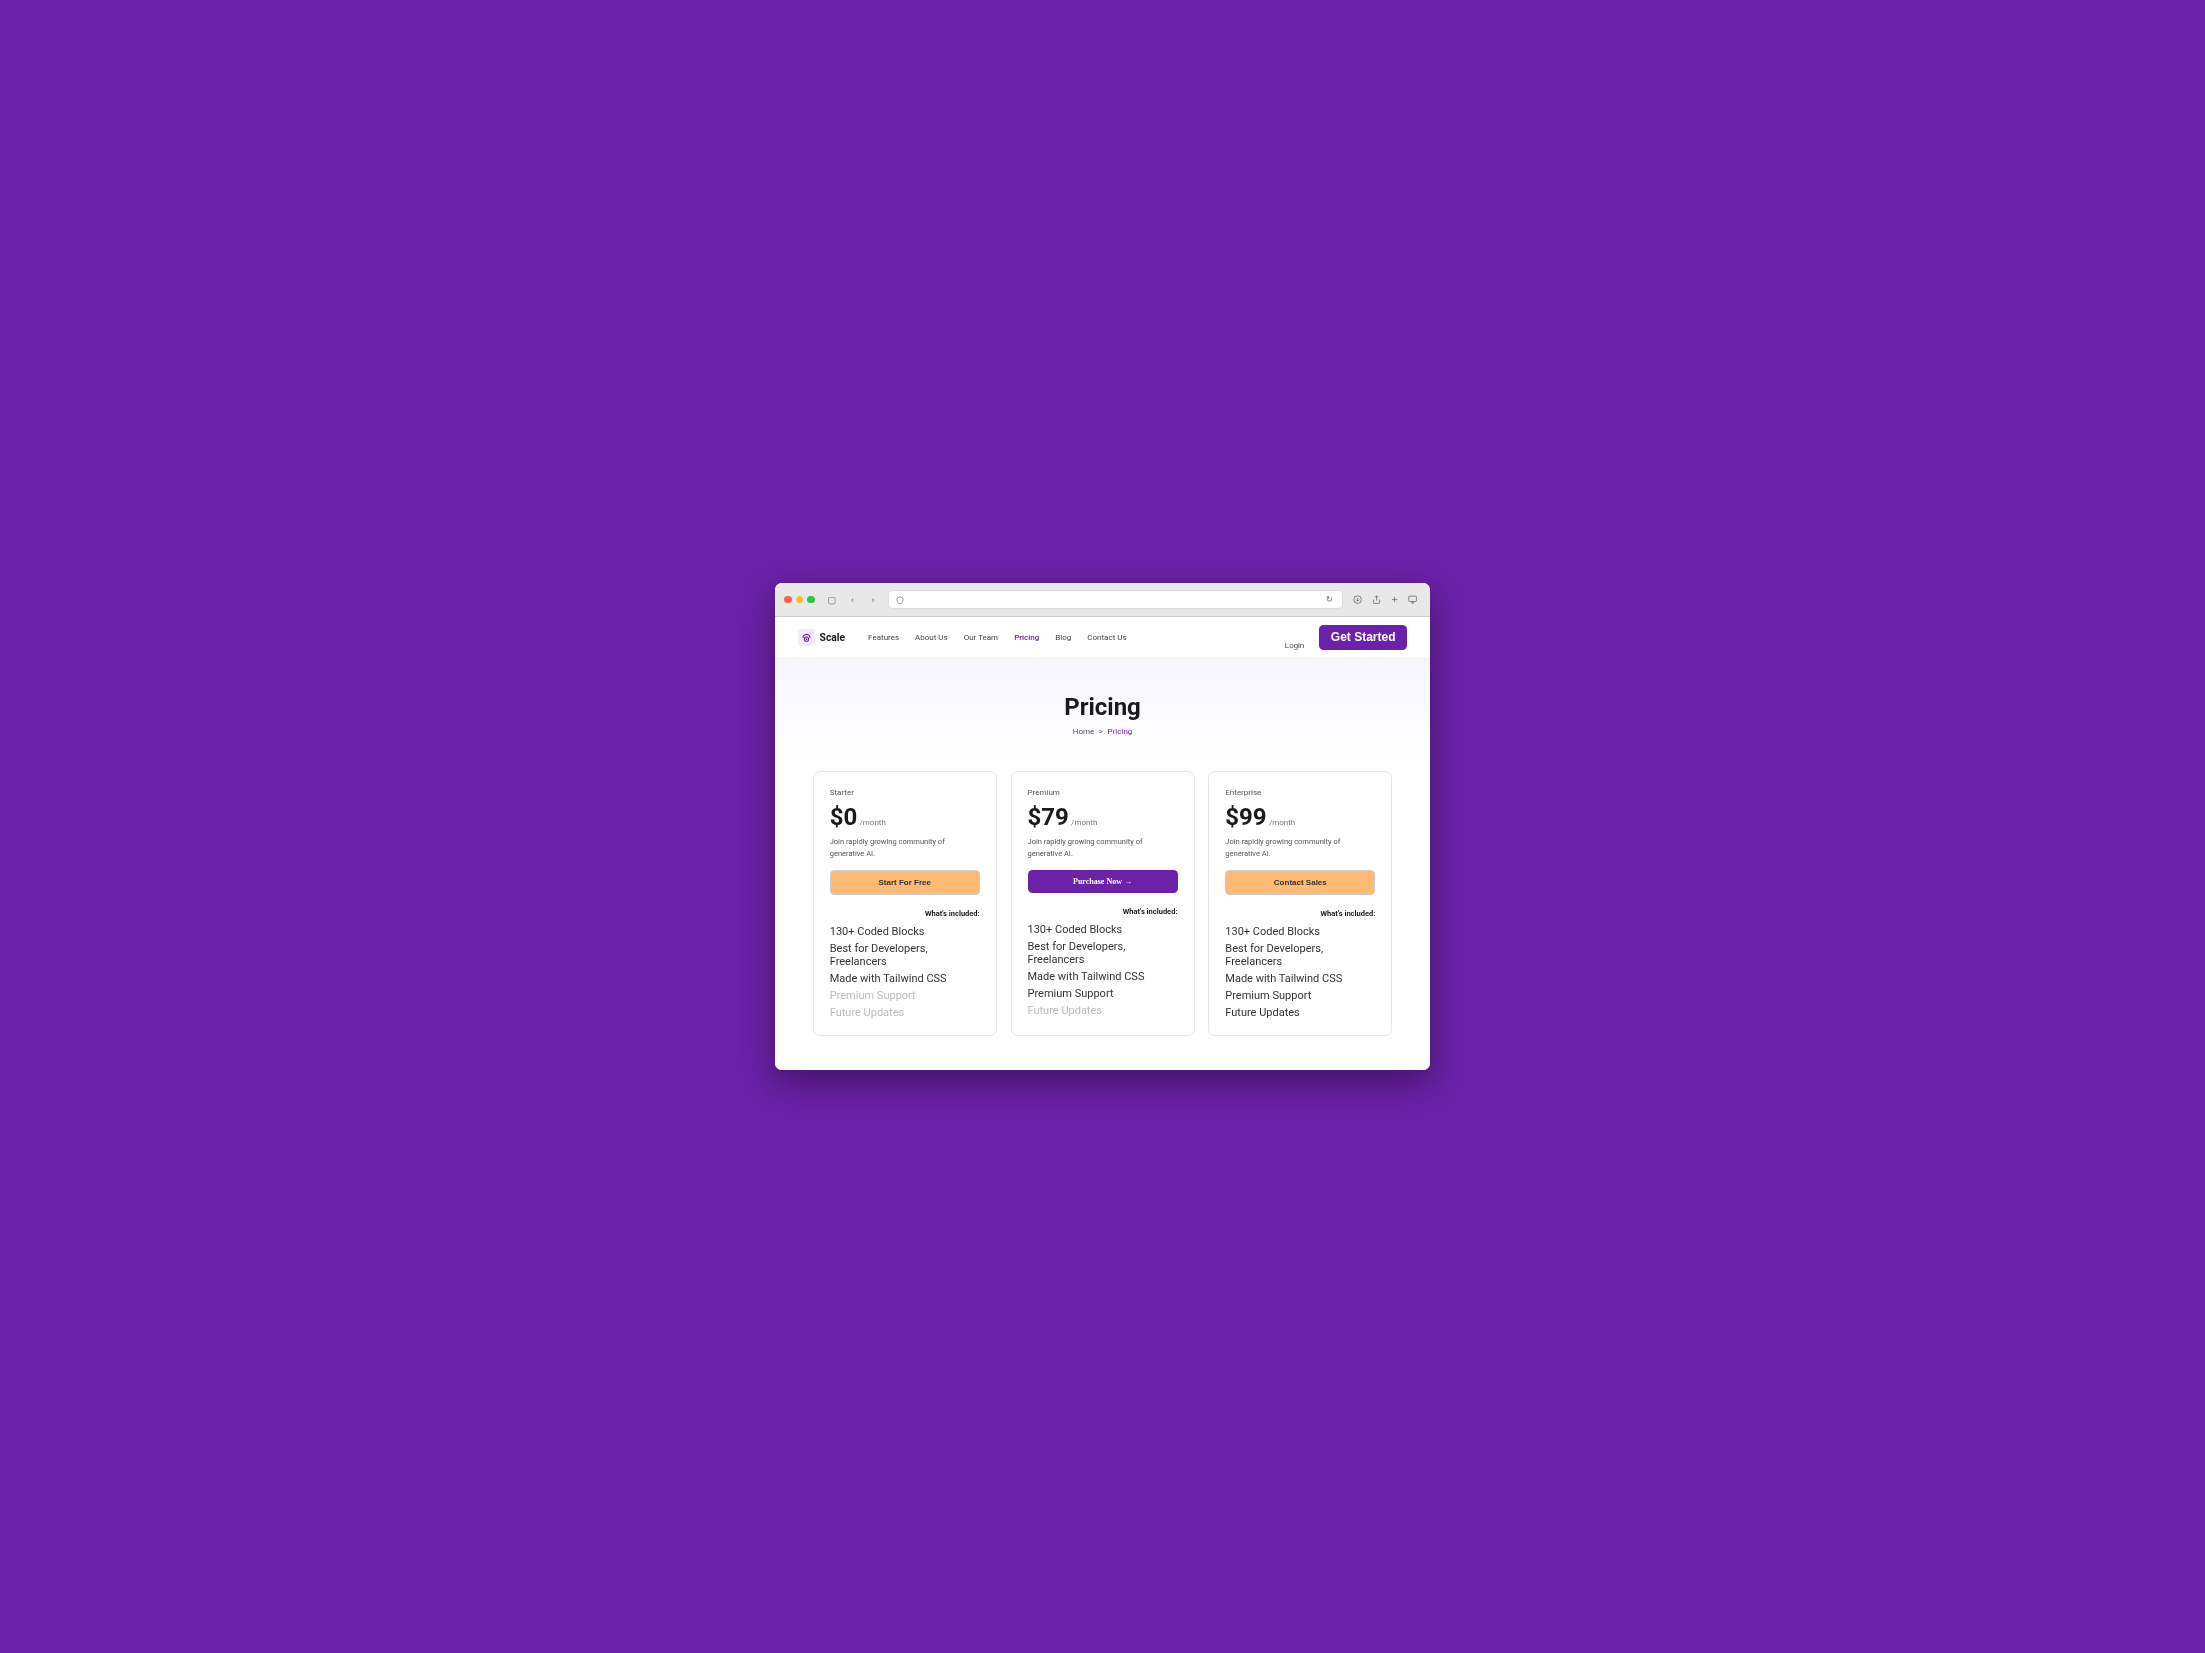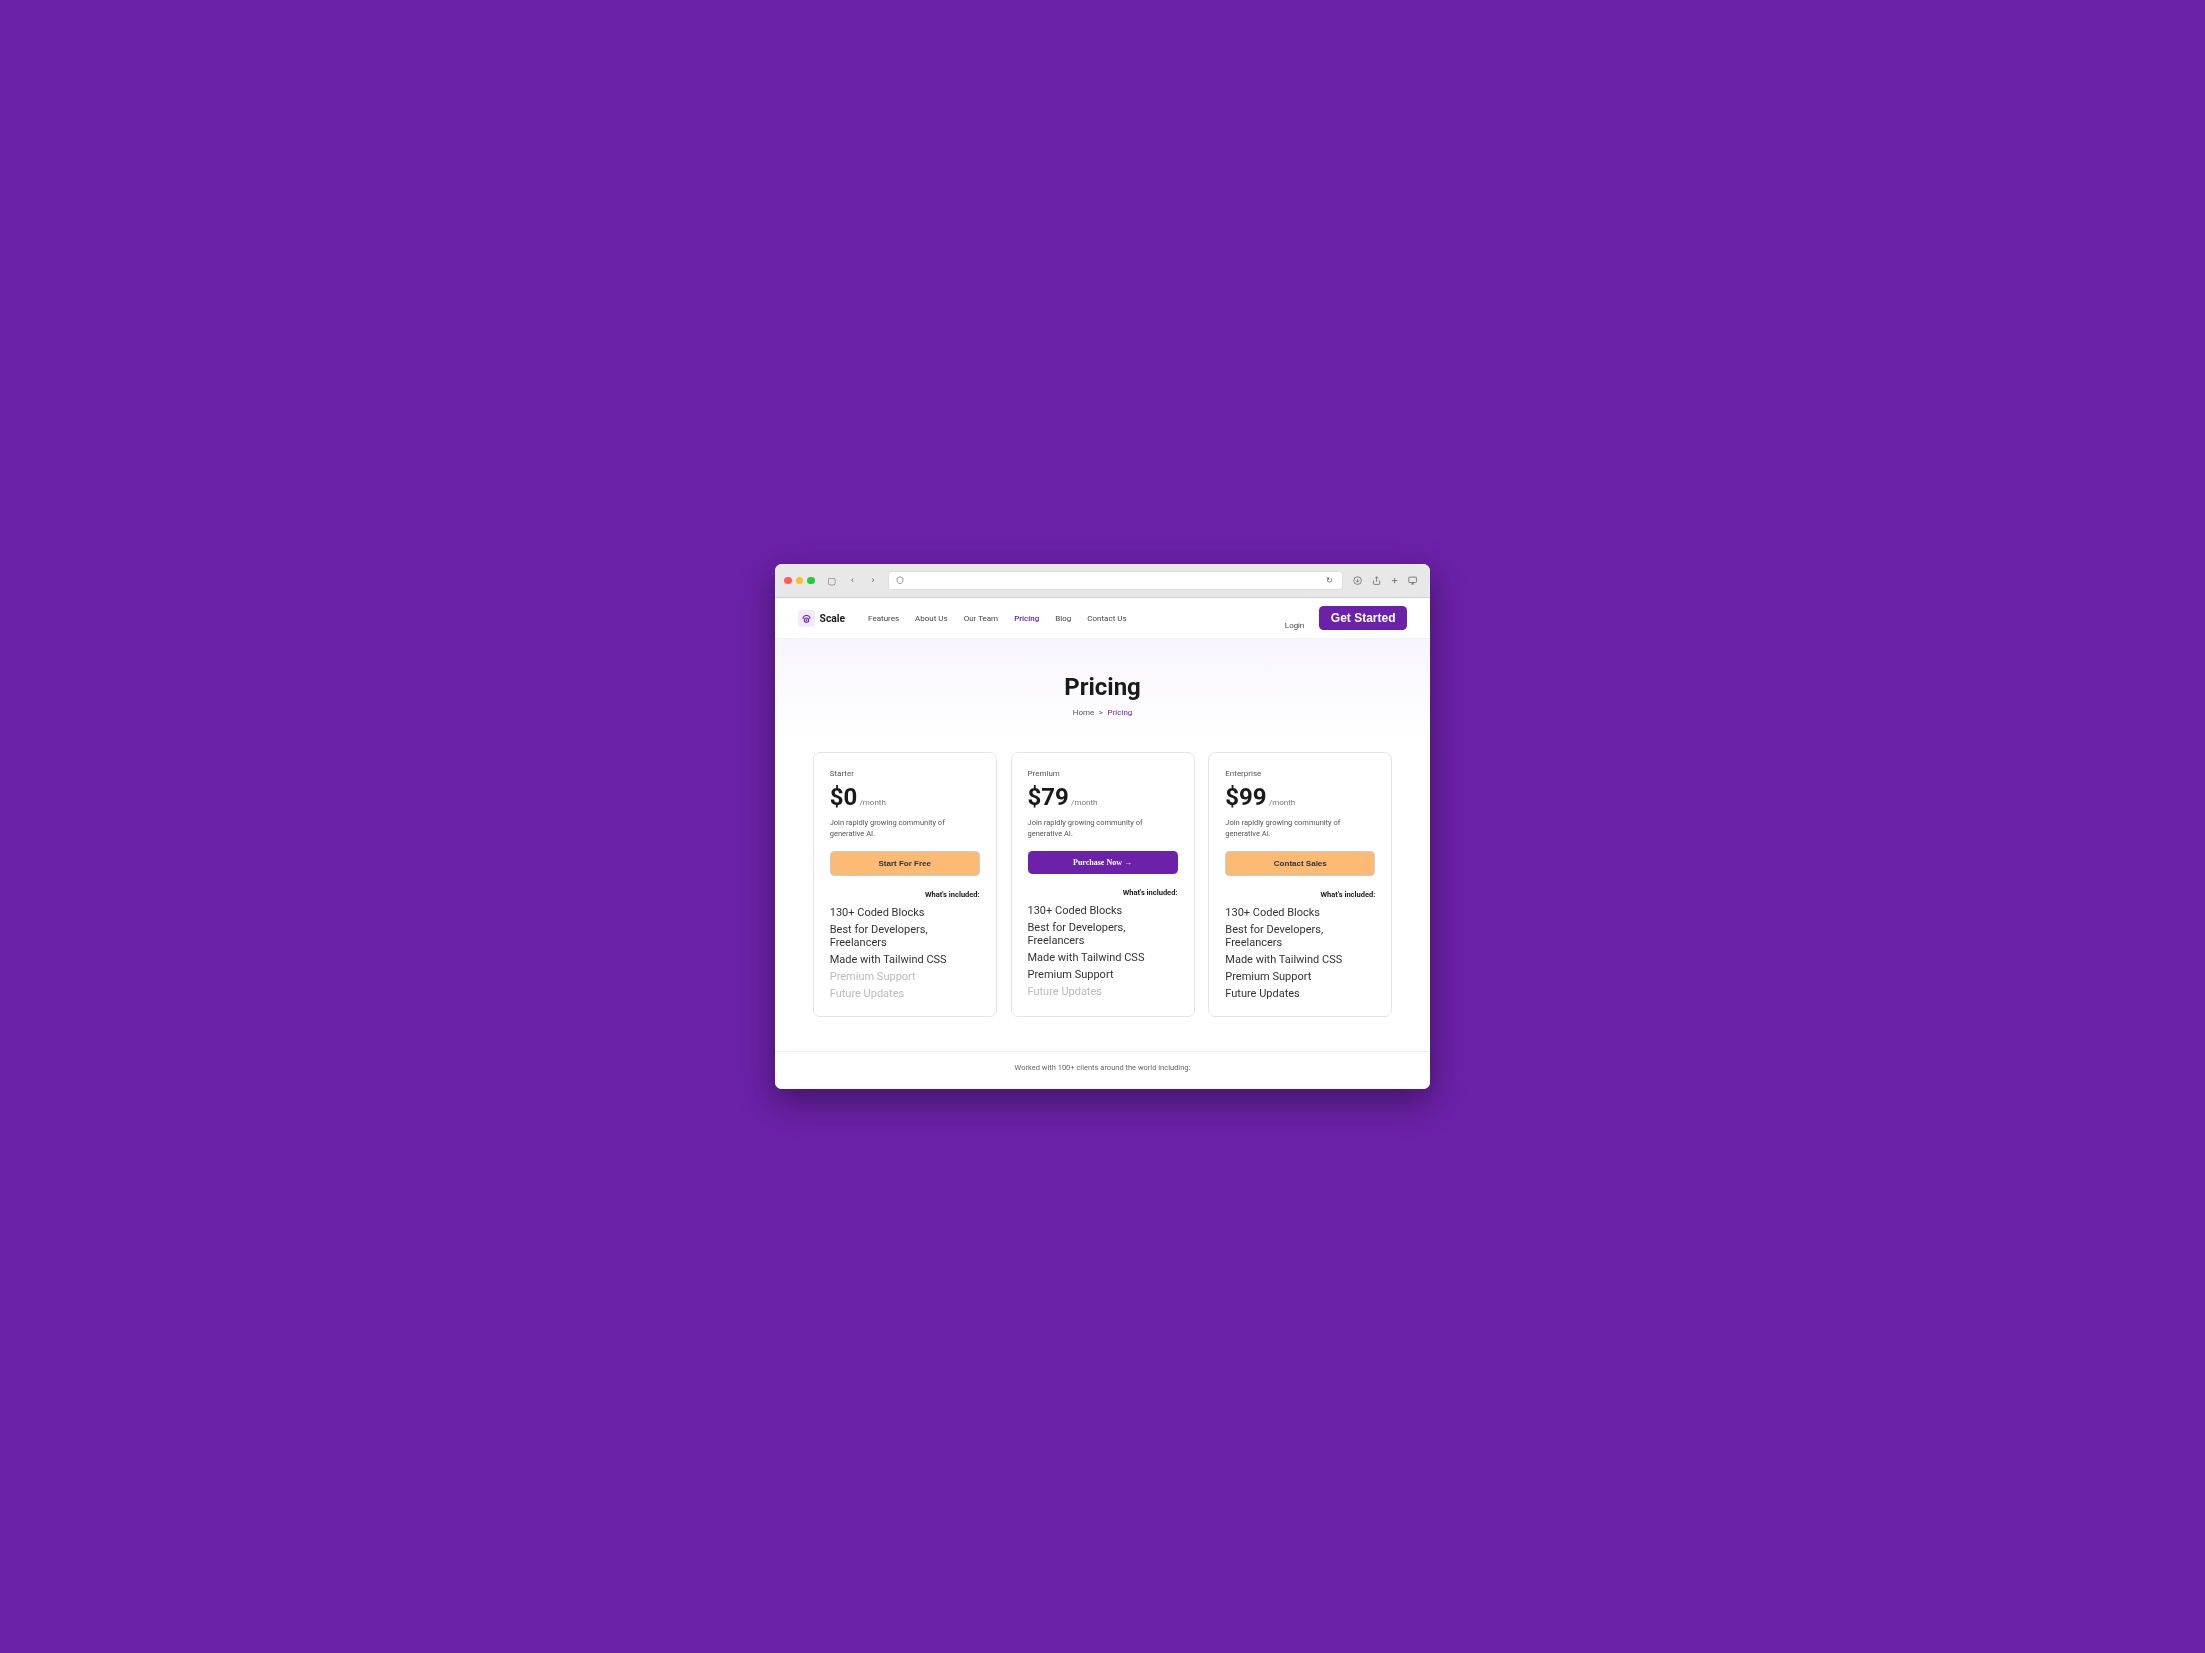--- a/index.html
+++ b/index.html
@@ -449,17 +449,16 @@
           <li class="feature-item">130+ Coded Blocks</li>
           <li class="feature-item">Best for Developers, Freelancers</li>
           <li class="feature-item">Made with Tailwind CSS</li>
           <li class="feature-item">Premium Support</li>
           <li class="feature-item">Future Updates</li>
         </ul>
       </div>
 
     </div>
 
-    <div class="footer-text">Worked with 100+ clients around the world including:</div>
 
   </div>
 </div>
 
 
 </body></html>

